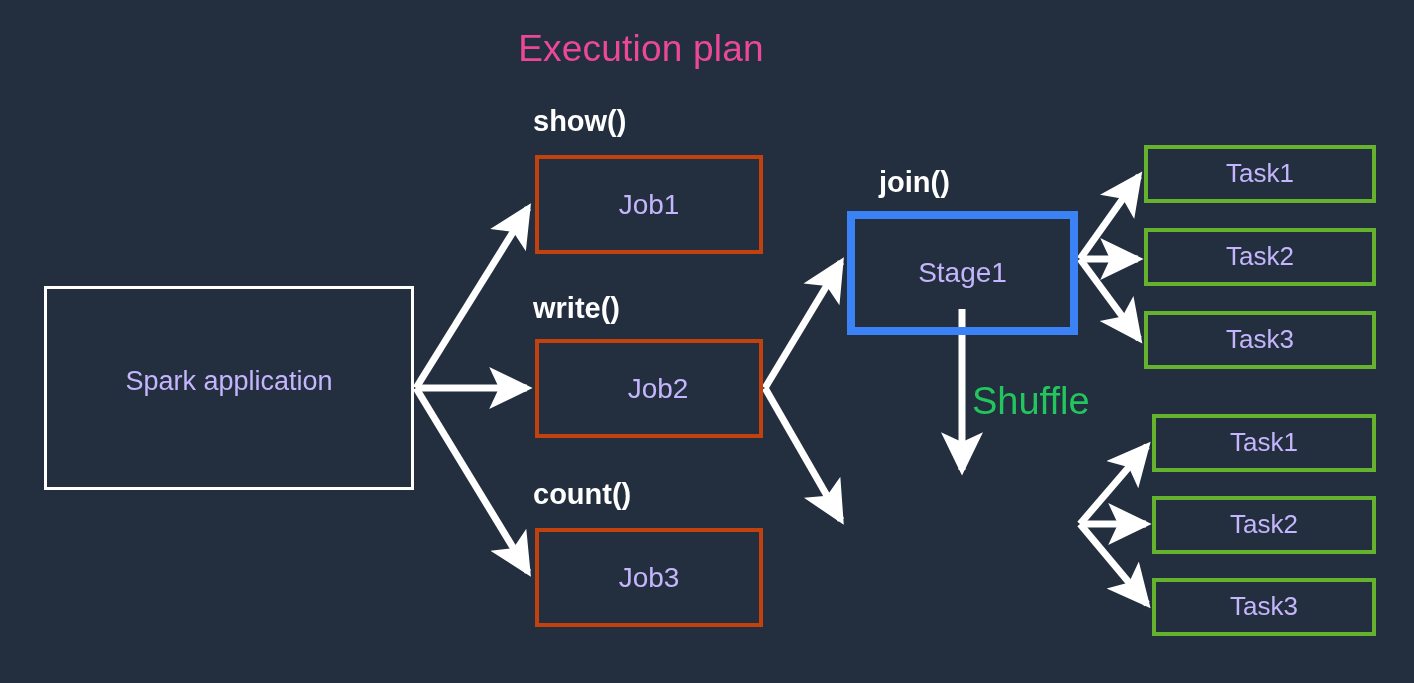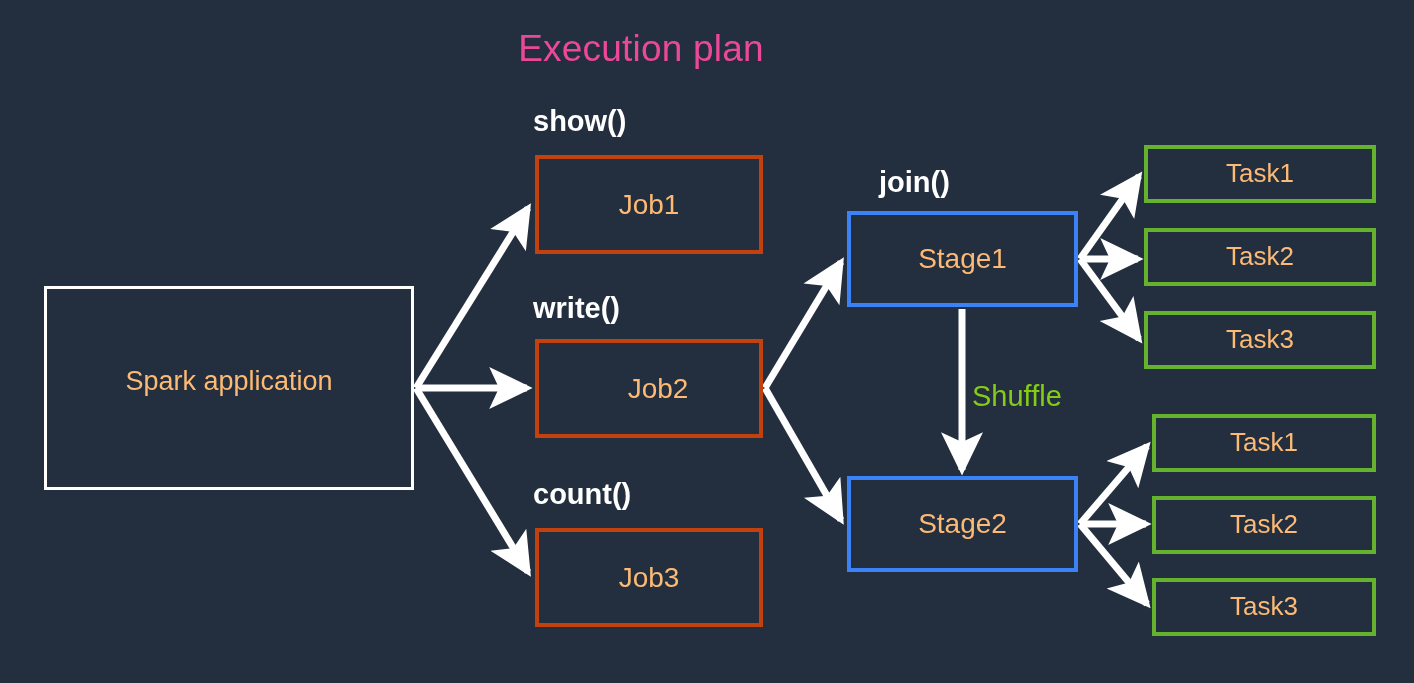--- a/index.html
+++ b/index.html
@@ -28,21 +28,21 @@
   .node {
     position: absolute;
     box-sizing: border-box;
     display: flex;
     align-items: center;
     justify-content: center;
     flex-direction: column;
     background: transparent;
   }
   .node-label {
-    color: #fdba74;
+    color: #c4b5fd;
     line-height: 1.12;
     white-space: nowrap;
   }
 
   
   #title {
     position: absolute;
     left: 0;
     top: 28px;
     width: 1414px;
@@ -93,35 +93,35 @@
     font-weight: bold;
   }
   #caption-show  { left: 533px; top: 105px; }
   #caption-write { left: 533px; top: 292px; }
   #caption-count { left: 533px; top: 478px; }
   #caption-join  { left: 879px; top: 166px; }
 
   
   .stage-box {
     width: 231px;
-    height: 96px;
+    height: 124px;
     left: 847px;
-    border: 4px solid #3b82f6;
+    border: 8px solid #3b82f6;
   }
   .stage-box .node-label { font-size: 28px; }
   #stage-1 { top: 211px; }
   #stage-2 { top: 476px; }
 
   
   #shuffle-label {
     position: absolute;
     left: 972px;
     top: 380px;
-    font-size: 29px;
-    color: #84cc16;
+    font-size: 38px;
+    color: #22c55e;
     white-space: nowrap;
   }
 
   
   .task-box {
     height: 58px;
     border: 4px solid #64b22e;
   }
   .task-box .node-label { font-size: 26px; }
   .task-top    { left: 1144px; width: 232px; }
@@ -185,23 +185,20 @@
   </div>
   <div class="node job-box" id="job-3">
     <span class="node-label">Job3</span>
   </div>
 
   <div class="caption" id="caption-join">join()</div>
 
   <div class="node stage-box" id="stage-1">
     <span class="node-label">Stage1</span>
   </div>
-  <div class="node stage-box" id="stage-2">
-    <span class="node-label">Stage2</span>
-  </div>
 
   <div id="shuffle-label">Shuffle</div>
 
   <div class="node task-box task-top" id="task-t1">
     <span class="node-label">Task1</span>
   </div>
   <div class="node task-box task-top" id="task-t2">
     <span class="node-label">Task2</span>
   </div>
   <div class="node task-box task-top" id="task-t3">

